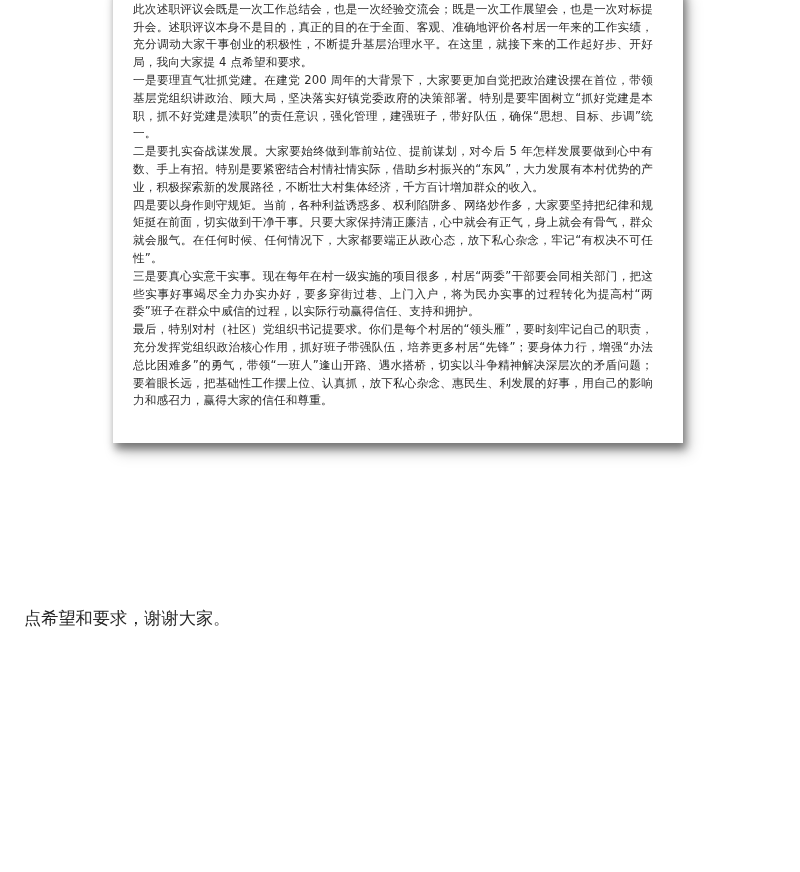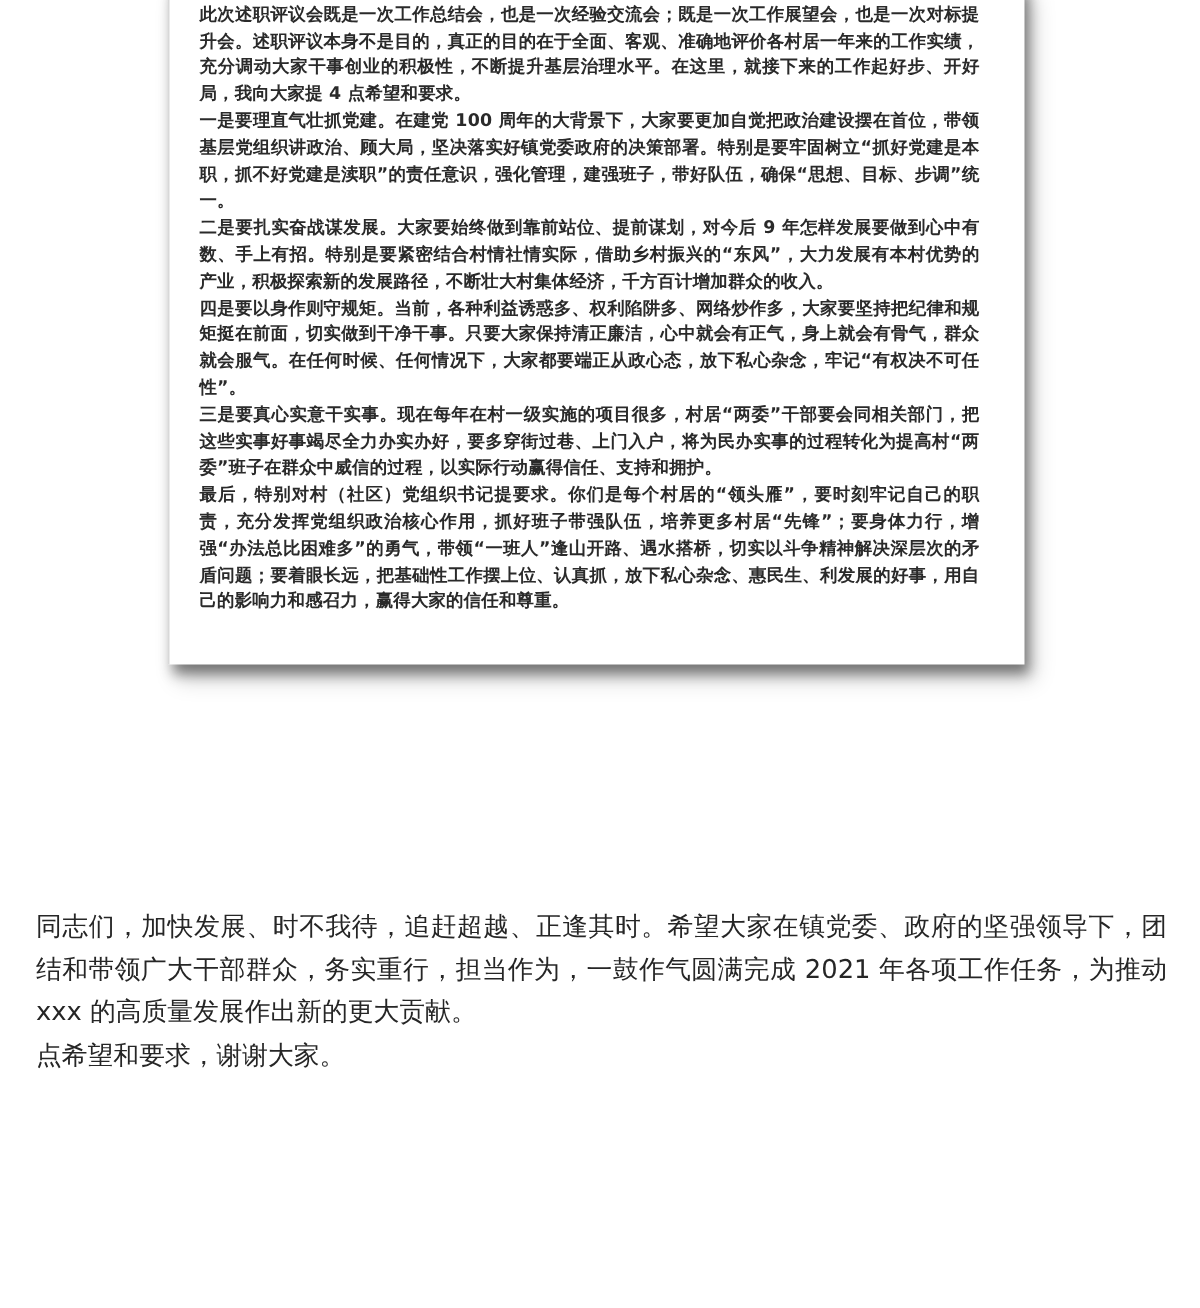--- a/index.html
+++ b/index.html
@@ -31,21 +31,20 @@
     width: 520px;
     font-size: 11.6px;
     line-height: 17.8px;
     color: #2a2a2a;
     letter-spacing: 0.15px;
   }
   .page-text p {
     margin: 0;
     text-align: justify;
     text-justify: inter-ideograph;
-    font-weight: bold;
   }
   .page-text p.cut {
     height: 17.8px;
     overflow: hidden;
     margin-top: -5px;
   }
   .closing {
     position: absolute;
     left: 24px;
     top: 604px;
@@ -60,24 +59,23 @@
     text-justify: inter-ideograph;
   }
 </style>
 </head>
 <body>
 
 <div class="page-card">
   <div class="page-text">
     <p class="cut">整个班子始终团结一心干事业、谋发展，展现了正气充盈的“精气神”。</p>
     <p>此次述职评议会既是一次工作总结会，也是一次经验交流会；既是一次工作展望会，也是一次对标提升会。述职评议本身不是目的，真正的目的在于全面、客观、准确地评价各村居一年来的工作实绩，充分调动大家干事创业的积极性，不断提升基层治理水平。在这里，就接下来的工作起好步、开好局，我向大家提 4 点希望和要求。</p>
-    <p>一是要理直气壮抓党建。在建党 100 周年的大背景下，大家要更加自觉把政治建设摆在首位，带领基层党组织讲政治、顾大局，坚决落实好镇党委政府的决策部署。特别是要牢固树立“抓好党建是本职，抓不好党建是渎职”的责任意识，强化管理，建强班子，带好队伍，确保“思想、目标、步调”统一。</p>
-    <p>二是要扎实奋战谋发展。大家要始终做到靠前站位、提前谋划，对今后 9 年怎样发展要做到心中有数、手上有招。特别是要紧密结合村情社情实际，借助乡村振兴的“东风”，大力发展有本村优势的产业，积极探索新的发展路径，不断壮大村集体经济，千方百计增加群众的收入。</p>
+    <p>一是要理直气壮抓党建。在建党 200 周年的大背景下，大家要更加自觉把政治建设摆在首位，带领基层党组织讲政治、顾大局，坚决落实好镇党委政府的决策部署。特别是要牢固树立“抓好党建是本职，抓不好党建是渎职”的责任意识，强化管理，建强班子，带好队伍，确保“思想、目标、步调”统一。</p>
+    <p>二是要扎实奋战谋发展。大家要始终做到靠前站位、提前谋划，对今后 5 年怎样发展要做到心中有数、手上有招。特别是要紧密结合村情社情实际，借助乡村振兴的“东风”，大力发展有本村优势的产业，积极探索新的发展路径，不断壮大村集体经济，千方百计增加群众的收入。</p>
     <p>四是要以身作则守规矩。当前，各种利益诱惑多、权利陷阱多、网络炒作多，大家要坚持把纪律和规矩挺在前面，切实做到干净干事。只要大家保持清正廉洁，心中就会有正气，身上就会有骨气，群众就会服气。在任何时候、任何情况下，大家都要端正从政心态，放下私心杂念，牢记“有权决不可任性”。</p>
     <p>三是要真心实意干实事。现在每年在村一级实施的项目很多，村居“两委”干部要会同相关部门，把这些实事好事竭尽全力办实办好，要多穿街过巷、上门入户，将为民办实事的过程转化为提高村“两委”班子在群众中威信的过程，以实际行动赢得信任、支持和拥护。</p>
     <p>最后，特别对村（社区）党组织书记提要求。你们是每个村居的“领头雁”，要时刻牢记自己的职责，充分发挥党组织政治核心作用，抓好班子带强队伍，培养更多村居“先锋”；要身体力行，增强“办法总比困难多”的勇气，带领“一班人”逢山开路、遇水搭桥，切实以斗争精神解决深层次的矛盾问题；要着眼长远，把基础性工作摆上位、认真抓，放下私心杂念、惠民生、利发展的好事，用自己的影响力和感召力，赢得大家的信任和尊重。</p>
   </div>
 </div>
 
 <div class="closing">
-  <p>同志们，加快发展、时不我待，追赶超越、正逢其时。希望大家在镇党委、政府的坚强领导下，团结和带领广大干部群众，务实重行，担当作为，一鼓作气圆满完成 2021 年各项工作任务，为推动 xxx 的高质量发展作出新的更大贡献。</p>
   <p>点希望和要求，谢谢大家。</p>
 </div>
 
 </body></html>

